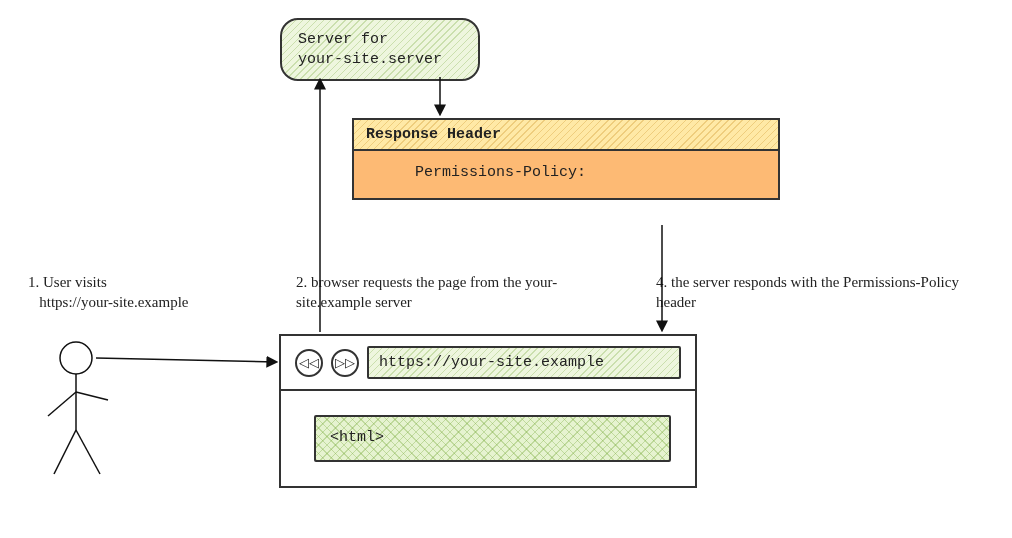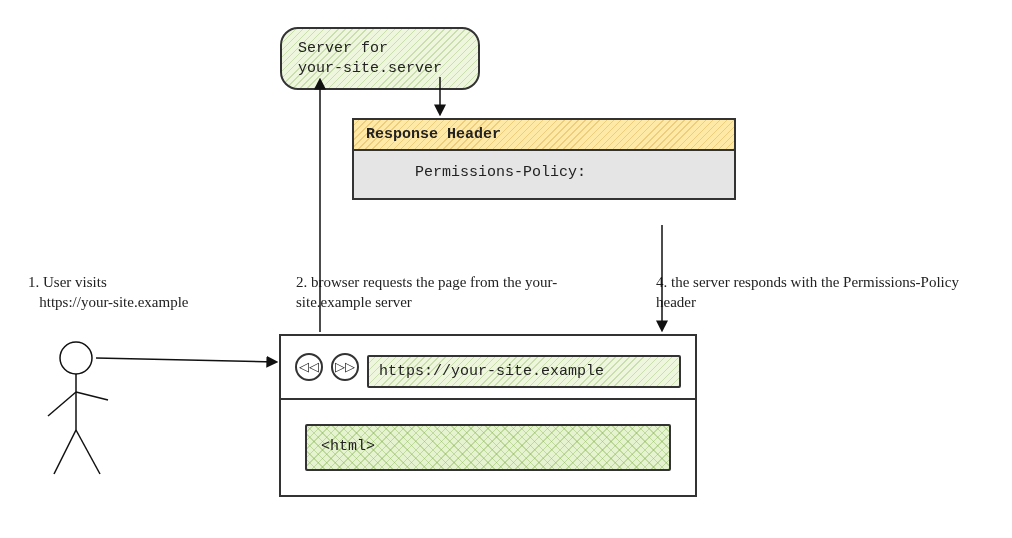--- a/index.html
+++ b/index.html
@@ -20,44 +20,43 @@
 
   
   .hatch-green {
     background-color: #e6f3d0;
     background-image: repeating-linear-gradient(45deg, rgba(120,170,60,0.35) 0 1px, transparent 1px 6px),
                       repeating-linear-gradient(-45deg, rgba(120,170,60,0.35) 0 1px, transparent 1px 6px);
   }
   .hatch-green-light {
     background-color: #eef6de;
     background-image: repeating-linear-gradient(-45deg, rgba(120,170,60,0.30) 0 1px, transparent 1px 5px);
-    margin-top: 9px;
   }
   .hatch-orange {
     background-color: #ffe9a6;
     background-image: repeating-linear-gradient(-45deg, rgba(200,140,30,0.30) 0 1px, transparent 1px 5px);
   }
 
   
   .server-box {
     position: absolute;
     left: 280px; top: 18px;
     width: 200px; padding: 10px 16px;
     border: 2px solid #333;
     border-radius: 18px;
     line-height: 1.3;
   }
 
   
   .response-box {
     position: absolute;
     left: 352px; top: 118px;
-    width: 384px;
+    width: 428px;
     border: 2px solid #333;
-    background:#e5e5e5;
+    background:#fdba74;
   }
   .response-header {
     border-bottom: 2px solid #333;
     padding: 6px 12px;
     font-weight: bold;
   }
   .response-body {
     padding: 10px 14px 14px 14px;
     line-height: 1.55;
     margin-left: 47px;
@@ -95,20 +94,21 @@
   }
   .url-bar {
     flex: 1;
     border: 2px solid #333;
     border-radius: 2px;
     padding: 6px 10px;
     font-size: 15px;
   }
   .browser-body {
     padding: 24px;
+    margin-left: 9px;
   }
   .code-box {
     border: 2px solid #333;
     border-radius: 2px;
     padding: 10px 14px;
     line-height: 1.5;
   }
 
   
   svg.overlay {

